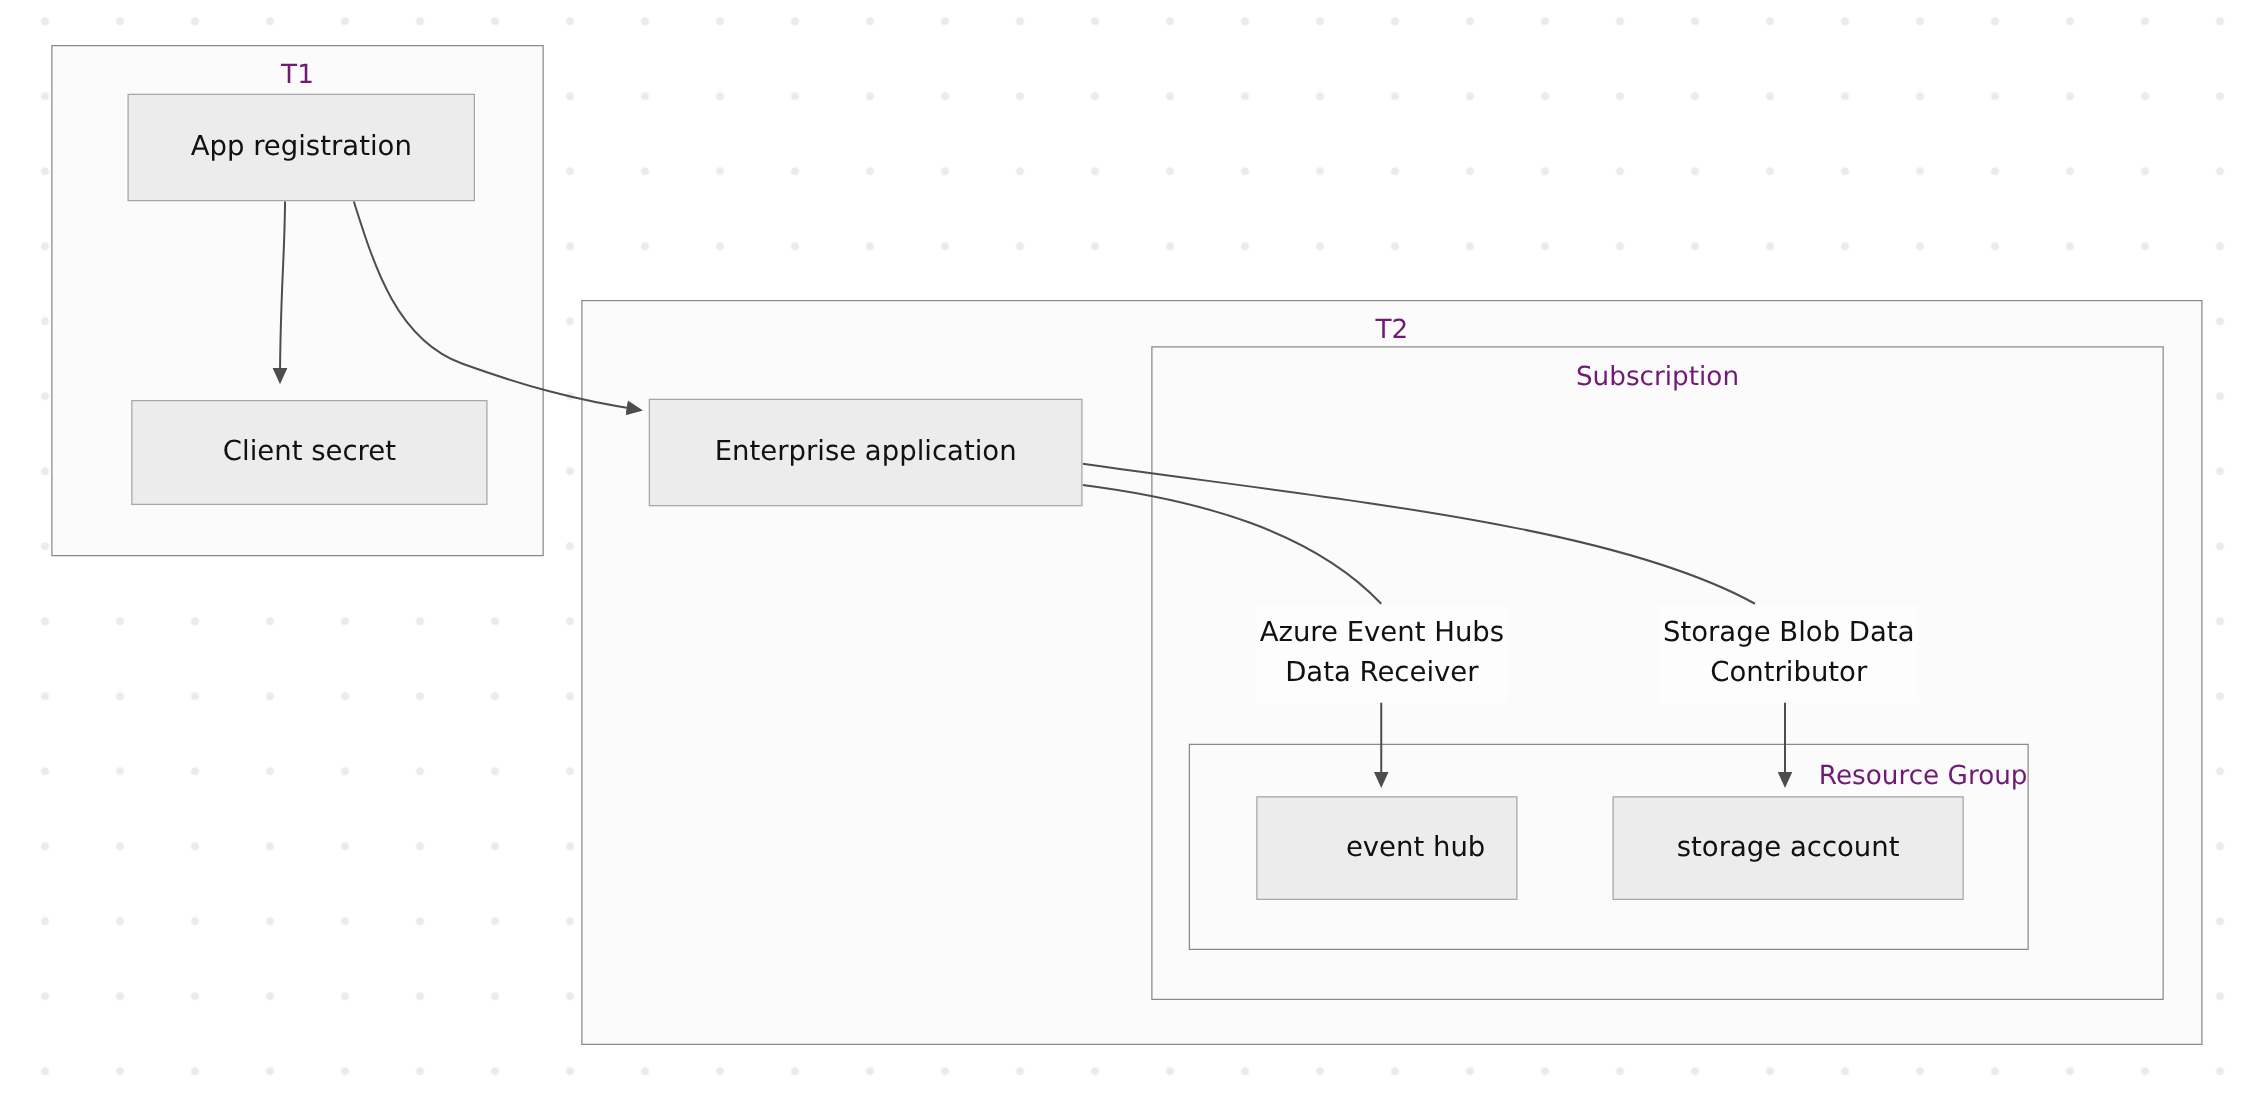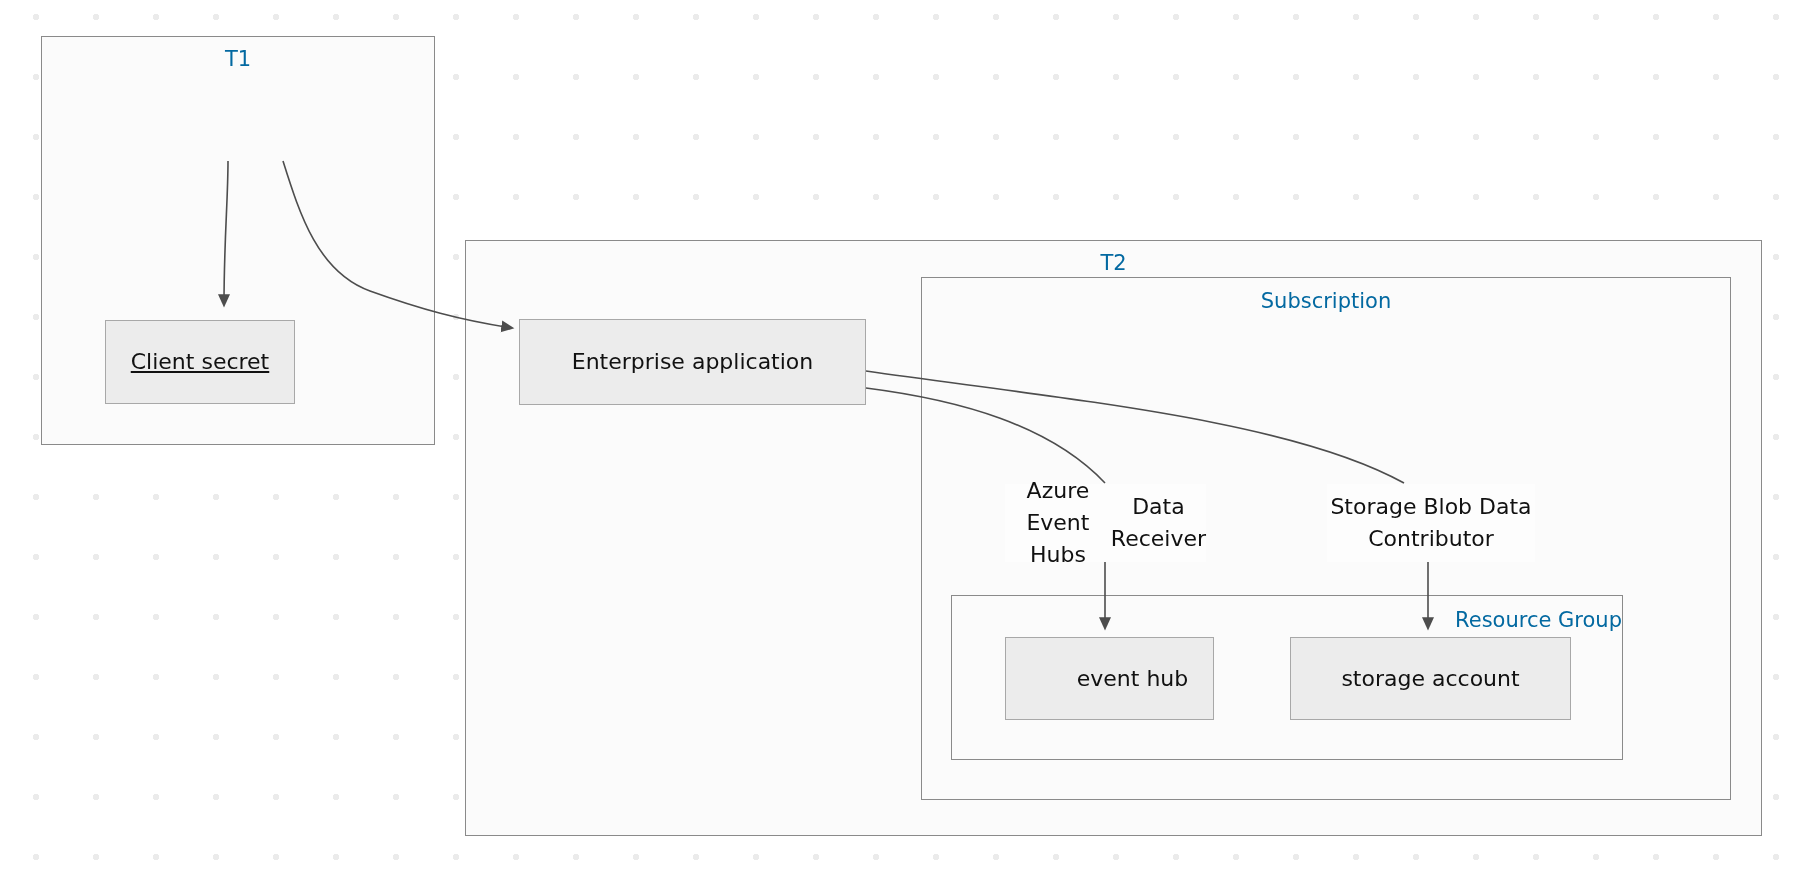--- a/index.html
+++ b/index.html
@@ -34,21 +34,21 @@
     border: 1px solid #8a8a8a;
     box-sizing: border-box;
     z-index: 1;
   }
   .cluster-label {
     position: absolute;
     left: 0;
     right: 0;
     text-align: center;
     font-size: 21px;
-    color: #0369a1;
+    color: #701a75;
     line-height: 1;
     white-space: nowrap;
   }
   .node {
     position: absolute;
     background: #ececec;
     border: 1px solid #a8a8a8;
     box-sizing: border-box;
     display: flex;
     align-items: center;
@@ -107,38 +107,41 @@
 
     <path d="M 866,388 C 960,400 1050,425 1105,483" fill="none" stroke="#4d4d4d" stroke-width="1.6"></path>
 
     <path d="M 866,371 C 1070,400 1290,420 1404,483" fill="none" stroke="#4d4d4d" stroke-width="1.6"></path>
 
     <path d="M 1105,562 L 1105,628" fill="none" stroke="#4d4d4d" stroke-width="1.6" marker-end="url(#arrow)"></path>
 
     <path d="M 1428,562 L 1428,628" fill="none" stroke="#4d4d4d" stroke-width="1.6" marker-end="url(#arrow)"></path>
   </svg>
 
+  <div class="node" style="left:102px; top:75px; width:278px; height:86px;">
+    <span>App registration</span>
+  </div>
 
-  <div class="node" style="left:105px; top:320px; width:190px; height:84px;text-decoration:underline;">
+  <div class="node" style="left:105px; top:320px; width:285px; height:84px;">
     <span>Client secret</span>
   </div>
 
   <div class="node" style="left:519px; top:319px; width:347px; height:86px;">
     <span>Enterprise application</span>
   </div>
 
   <div class="node" style="left:1005px; top:637px; width:209px; height:83px;padding-left:46px;">
     <span>event hub</span>
   </div>
 
   <div class="node" style="left:1290px; top:637px; width:281px; height:83px;">
     <span>storage account</span>
   </div>
 
-  <div class="rolelabel" style="left:1005px; top:484px; width:201px; height:78px; flex-direction:row;">
+  <div class="rolelabel" style="left:1005px; top:484px; width:201px; height:78px; flex-direction:column;">
     <span>Azure Event Hubs</span>
     <span>Data Receiver</span>
   </div>
 
   <div class="rolelabel" style="left:1327px; top:484px; width:208px; height:78px; flex-direction:column;">
     <span>Storage Blob Data</span>
     <span>Contributor</span>
   </div>
 
 </div>

